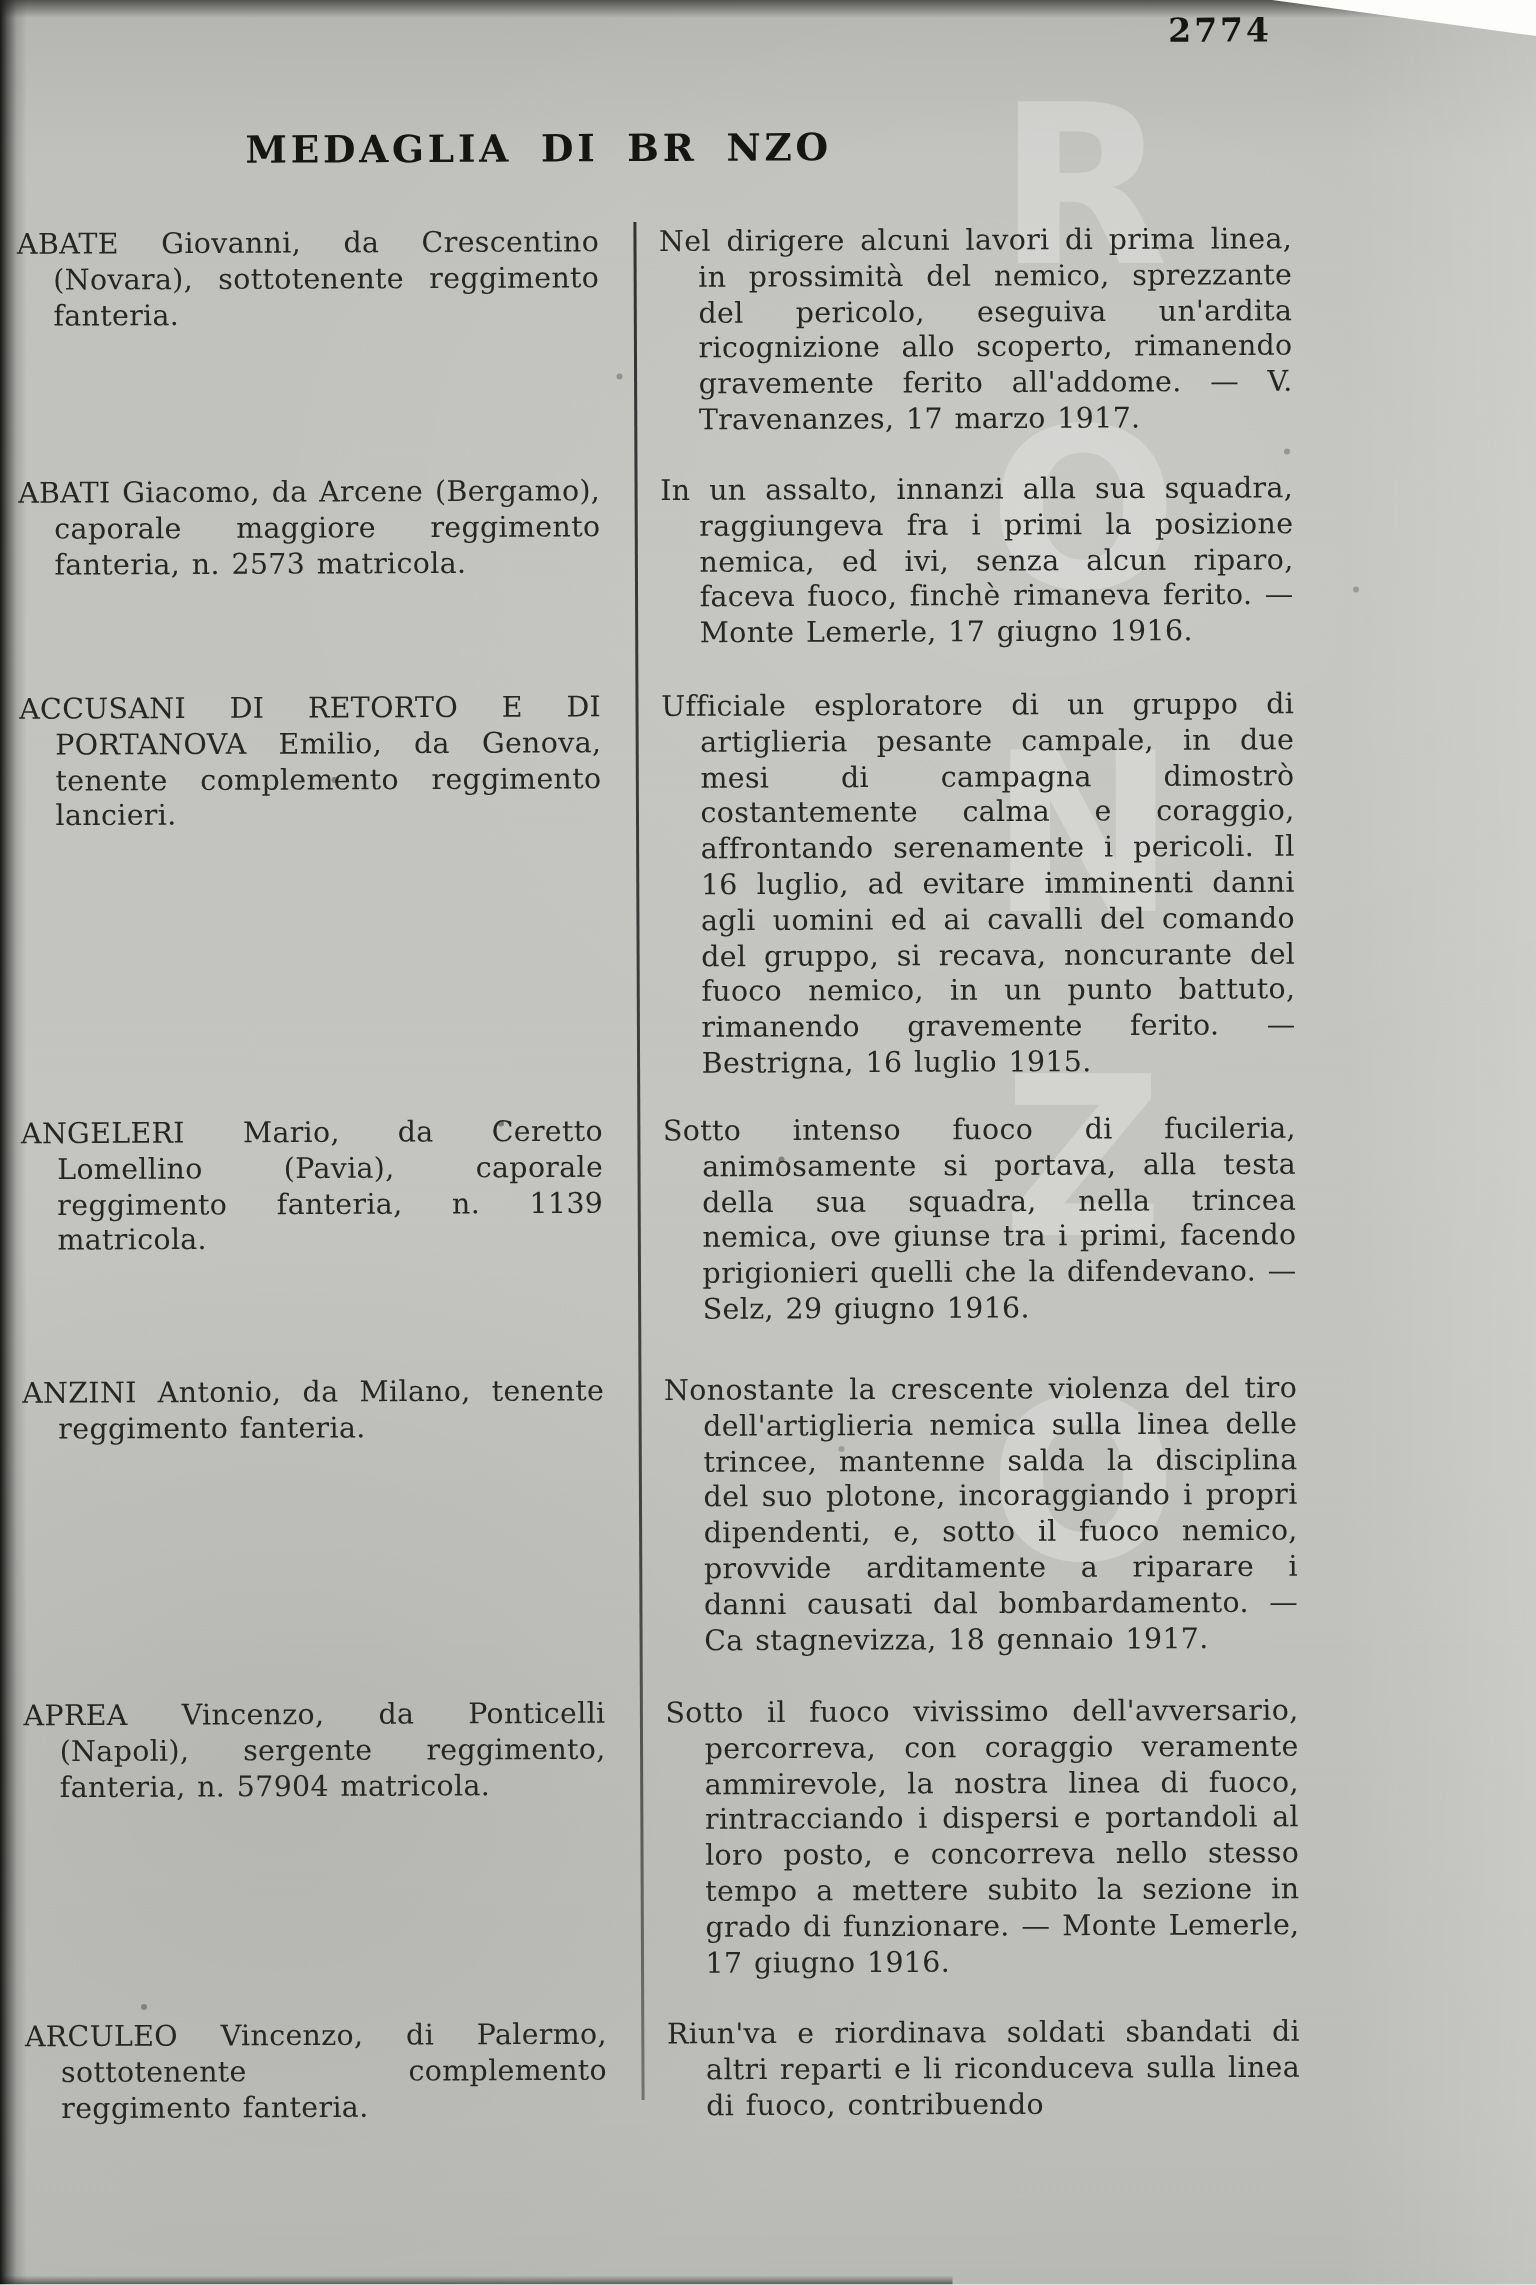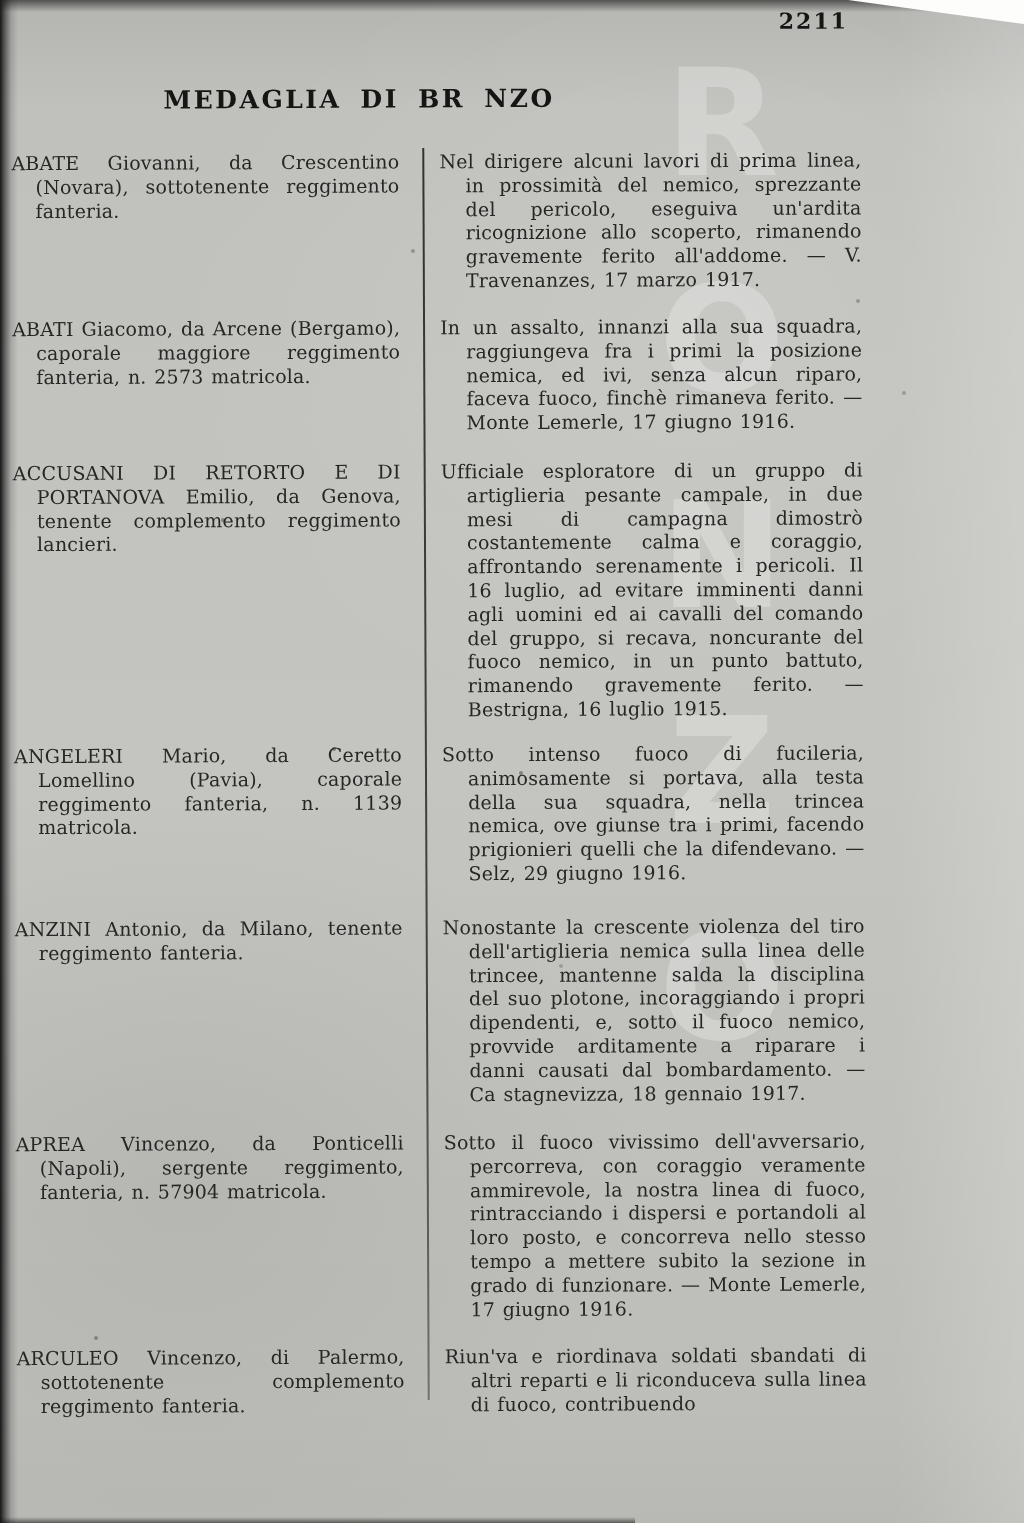--- a/index.html
+++ b/index.html
@@ -85,21 +85,21 @@
   }
 </style>
 </head>
 <body>
 
 <div class="scan">
 
   <div class="watermark">RONZO</div>
 
   <div class="page-content">
-    <div class="pagenum">2211</div>
+    <div class="pagenum">2774</div>
     <h1 class="title">MEDAGLIA DI BR NZO</h1>
     <div class="rows" id="rows">
   <div class="row">
     <div class="cell left">
       <p class="entry">ABATE Giovanni, da Crescentino (Novara), sottotenente reggimento fanteria.</p>
     </div>
     <div class="cell right">
       <p class="cite">Nel dirigere alcuni lavori di prima linea, in prossimità del nemico, sprezzante del pericolo, eseguiva un'ardita ricognizione allo scoperto, rimanendo gravemente ferito all'addome. — V. Travenanzes, 17 marzo 1917.</p>
     </div>
   </div>

